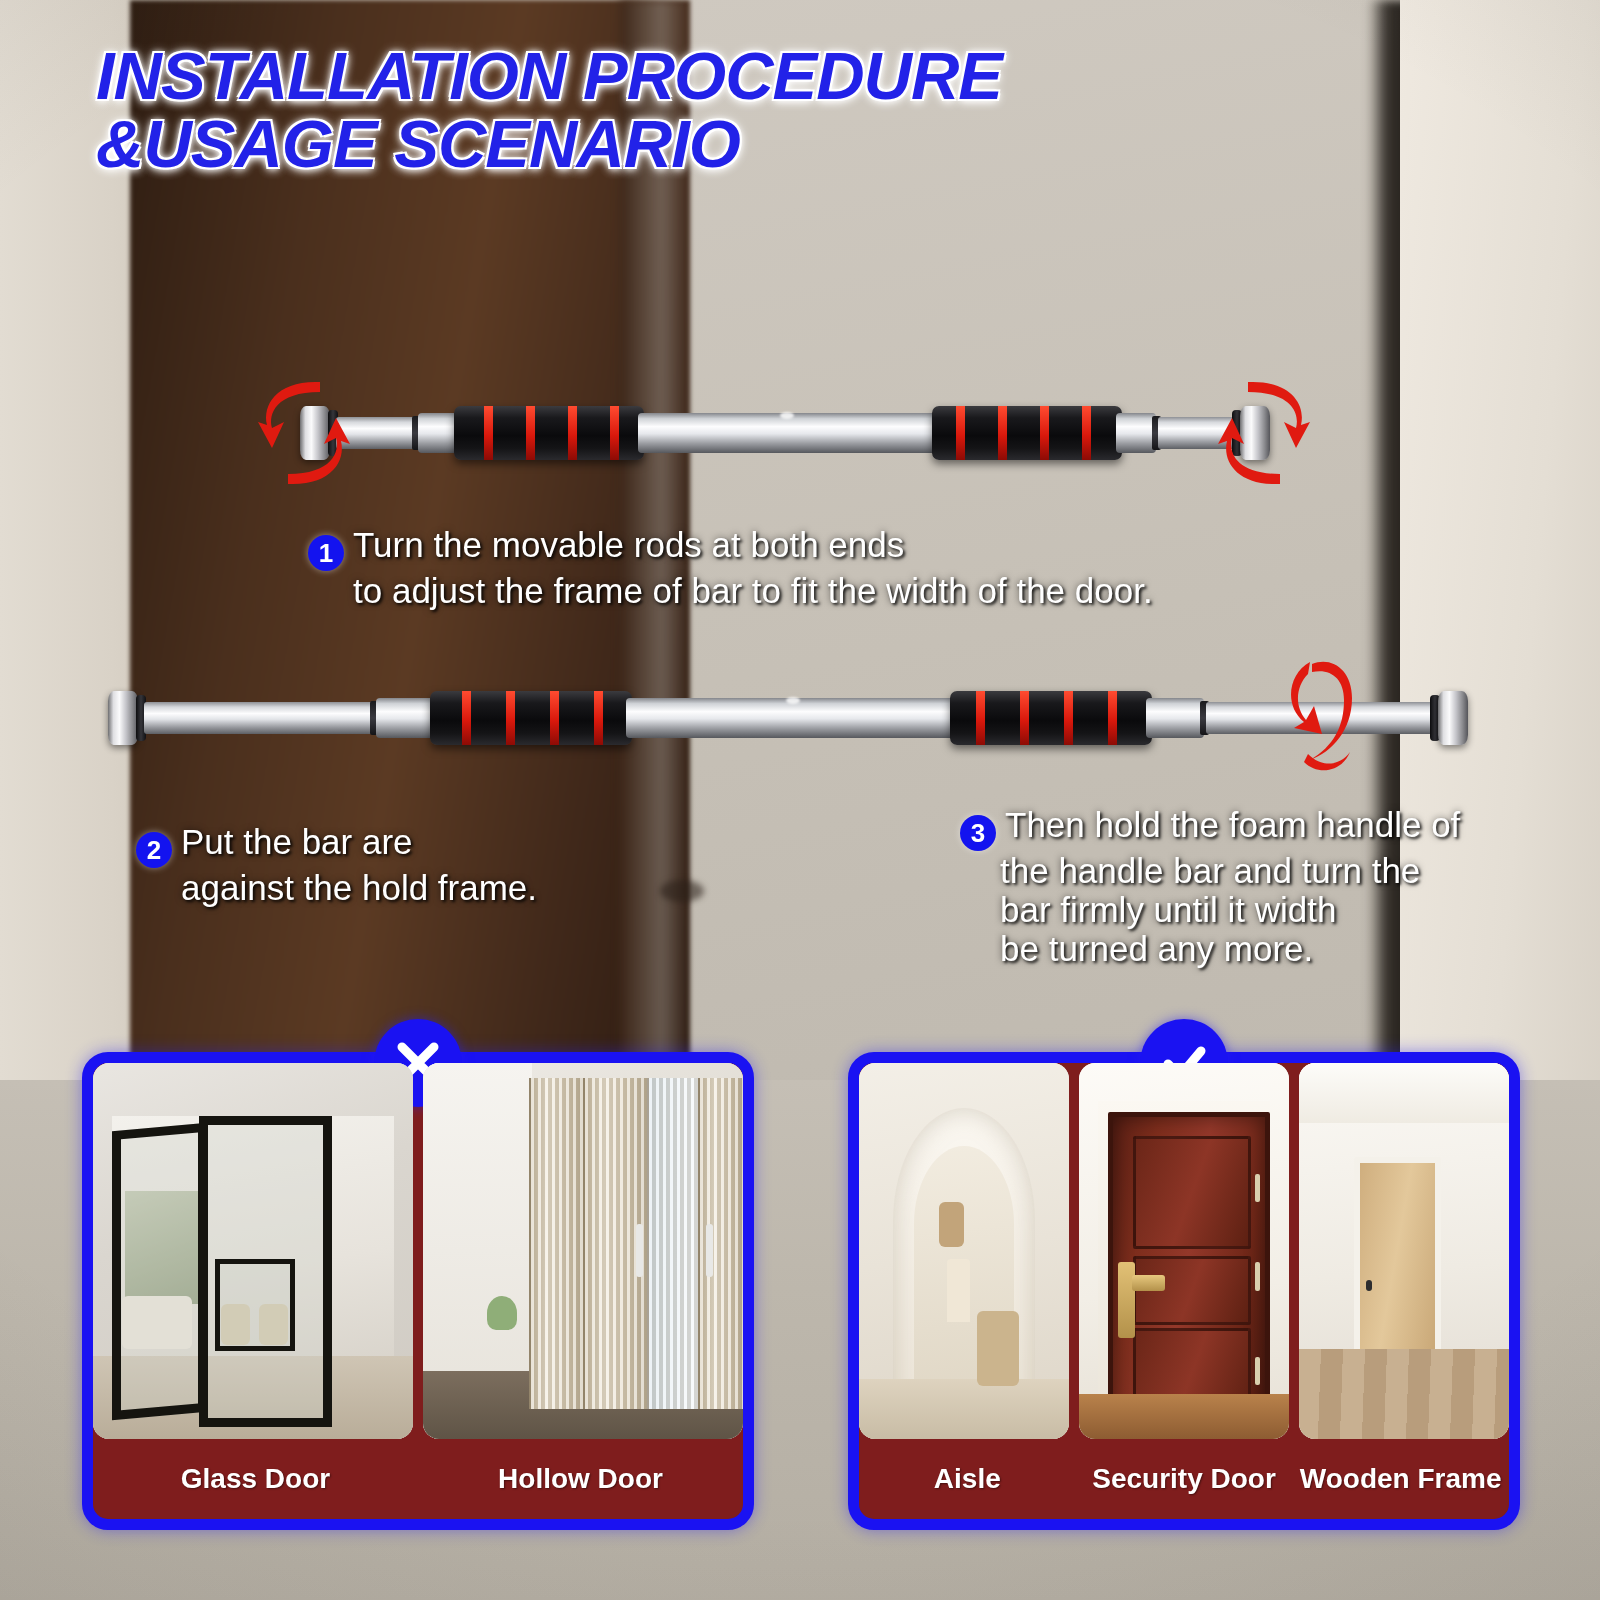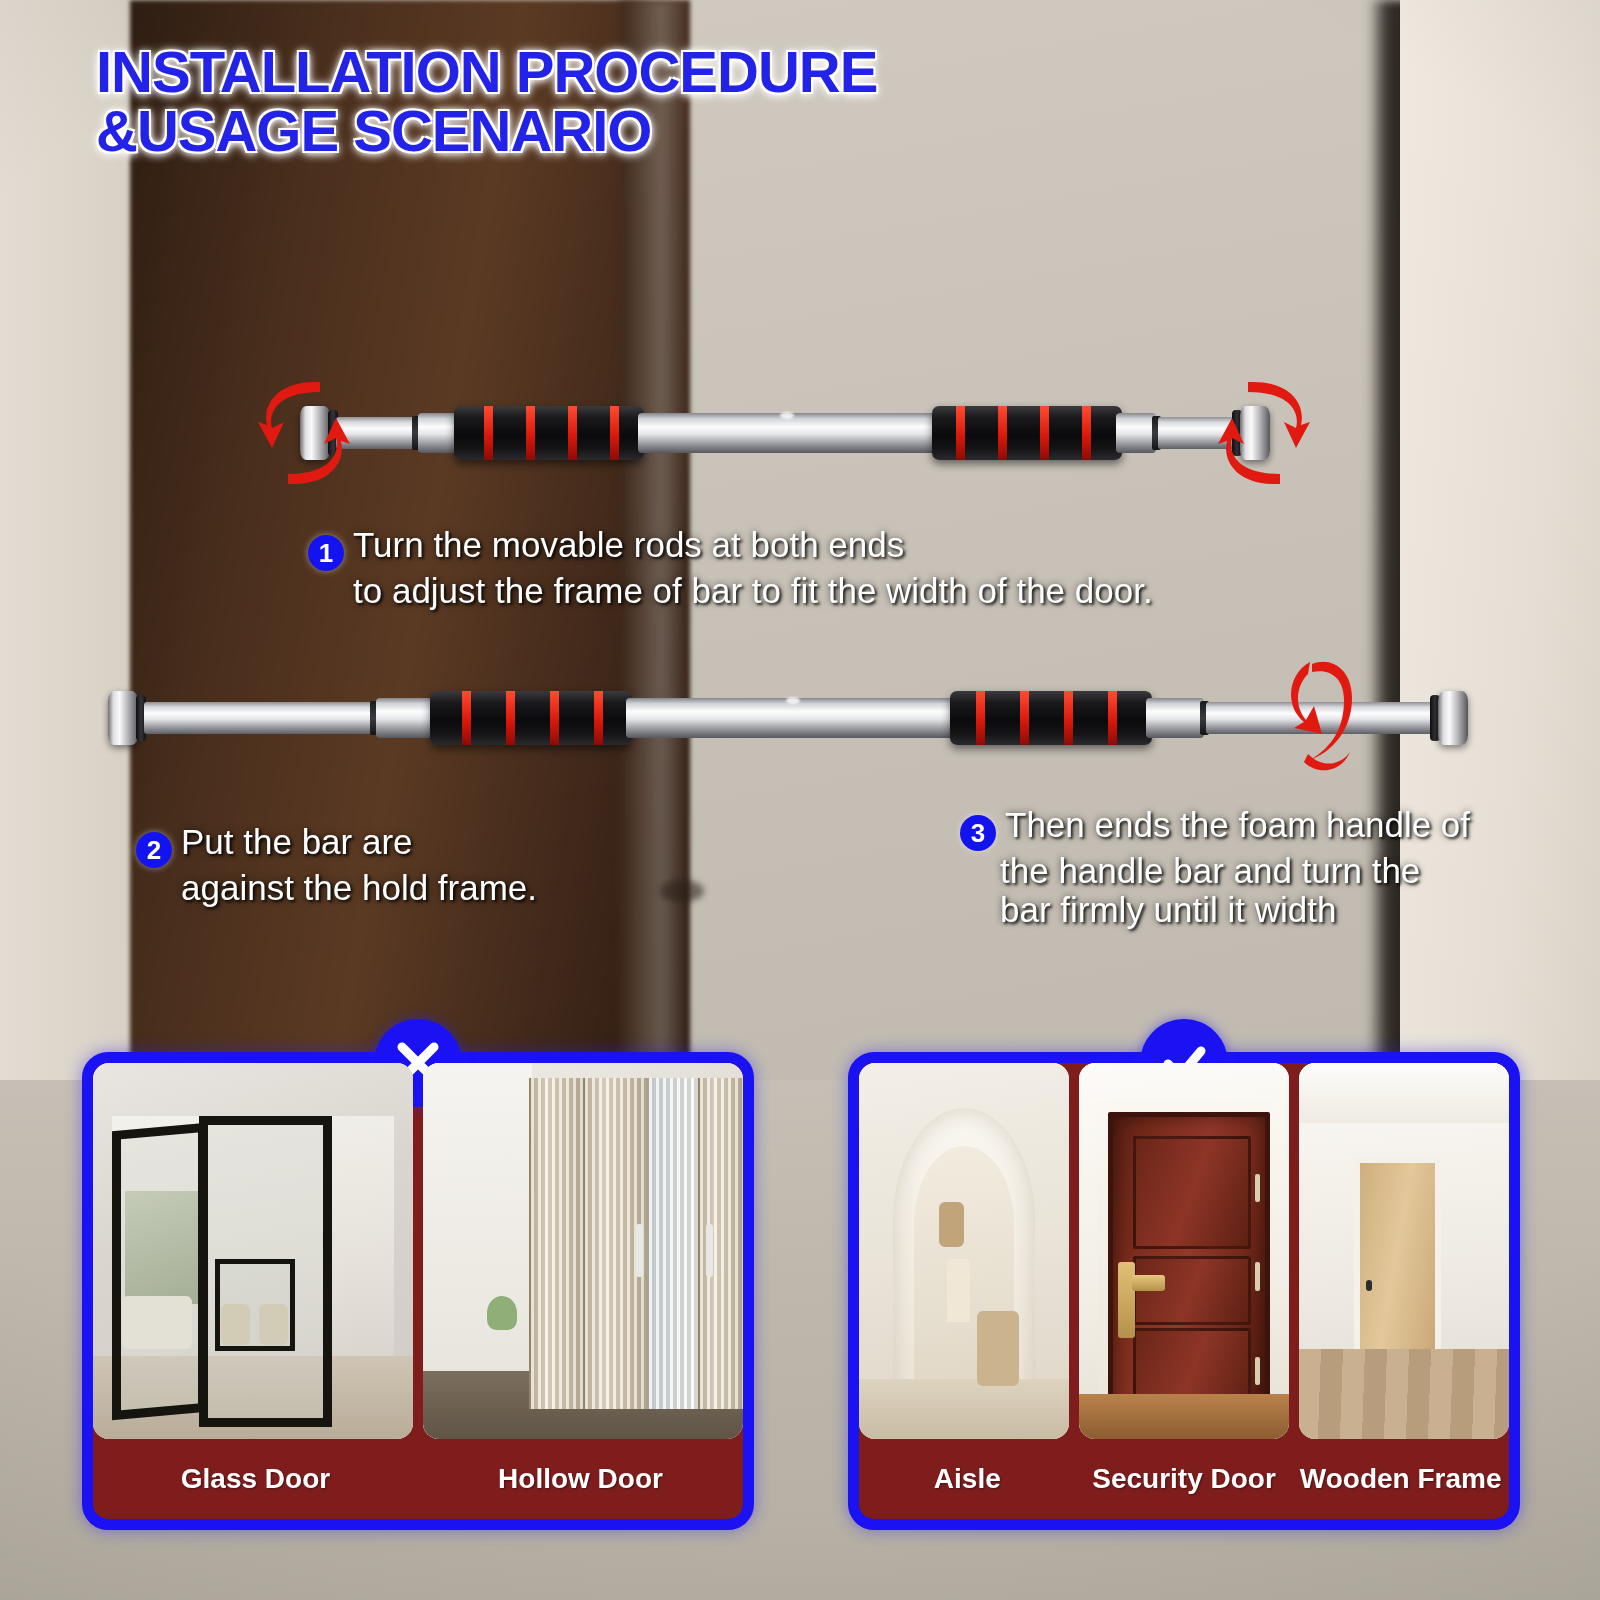--- a/index.html
+++ b/index.html
@@ -29,21 +29,21 @@
     background:linear-gradient(95deg,#efe9e0 0%,#e4ded4 55%,#d4cdc2 100%);}
   .bg-floor{position:absolute;left:0;top:1080px;width:1600px;height:520px;
     background:linear-gradient(180deg,#c5bfb5 0%,#bdb7ac 40%,#b4aea3 100%);}
   .bg-knob{position:absolute;left:660px;top:880px;width:44px;height:22px;border-radius:50%;
     background:rgba(40,30,22,.55);filter:blur(3px);}
   .bg-vig{position:absolute;inset:0;
     background:radial-gradient(120% 90% at 50% 45%,rgba(255,255,255,0) 55%,rgba(60,55,48,.20) 100%);}
 
   
   .title{position:absolute;left:96px;top:42px;width:1340px;
-    font-size:58px;font-weight:bold;line-height:1.02;
+    font-size:67px;font-weight:bold;font-style:italic;line-height:1.02;
     letter-spacing:-1px;color:#2222e8;
     text-shadow:
       0 0 6px #fff, 0 0 12px #fff, 2px 2px 0 #fff, -2px -2px 0 #fff,
       2px -2px 0 #fff, -2px 2px 0 #fff, 0 3px 10px rgba(255,255,255,.9);}
   .title .l2{display:block;}
 
   
   .bar{position:absolute;height:66px;}
 
   .cap{position:absolute;top:6px;width:30px;height:54px;border-radius:6px/10px;
@@ -266,23 +266,24 @@
       <path d="M20 106 C34 120 52 118 62 104 C54 124 30 128 16 114 Z" fill="#e01a10"></path>
     </svg>
   </div>
 
   <div class="step" style="left:136px;top:822px;width:600px;">
     <span class="badge">2</span><span class="txt">Put the bar are</span>
     <span class="cont" style="padding-left:45px;">against the hold frame.</span>
   </div>
 
   <div class="step" style="left:960px;top:805px;width:560px;">
-    <span class="badge">3</span><span class="txt">Then ends the foam handle of</span>
+    <span class="badge">3</span><span class="txt">Then hold the foam handle of</span>
     <span class="cont" style="padding-left:40px;">the handle bar and turn the</span>
     <span class="cont" style="padding-left:40px;">bar firmly until it width</span>
+    <span class="cont" style="padding-left:40px;">be turned any more.</span>
   </div>
 
   <div class="panel" style="left:82px;top:1052px;width:672px;height:478px;">
     <div class="mark" style="left:50%;margin-left:-44px;">
       <svg viewBox="0 0 54 54">
           <path d="M11 11 L43 43 M43 11 L11 43" stroke="#fff" stroke-width="9" stroke-linecap="round"></path>
         </svg>
     </div>
 
     <div class="panel-inner" style="height:376px;">

